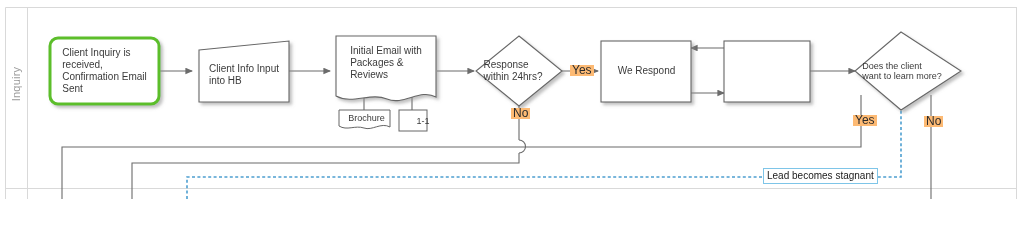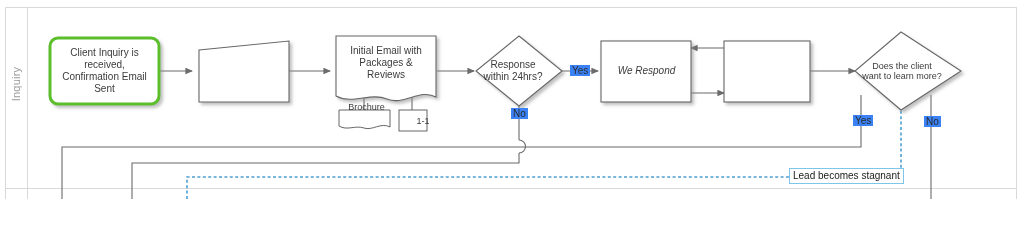--- a/index.html
+++ b/index.html
@@ -23,33 +23,33 @@
     top: 0;
     width: 1024px;
     height: 199px;
     overflow: visible;
   }
   .node-text {
     position: absolute;
     display: flex;
     align-items: center;
     justify-content: center;
-    text-align: center;
+    text-align: left;
     color: #3b3b3b;
     font-size: 10px;
     line-height: 12px;
     pointer-events: none;
     white-space: pre-line;
   }
   .edge-label {
     position: absolute;
     color: #2b2b2b;
-    font-size: 10px;
+    font-size: 12px;
     line-height: 11px;
-    background: #3b82f6;
+    background: #fdba74;
     padding: 0 2px;
     white-space: nowrap;
   }
   .stagnant-label {
     position: absolute;
     font-size: 10px;
     line-height: 12px;
     color: #1a1a1a;
     background: #ffffff;
     border: 1px solid #7ec5e8;
@@ -165,41 +165,43 @@
     </g>
   </svg>
 
   <div class="lane-title" style="left:-16px; top:78px; width:64px; text-align:center; transform:rotate(-90deg);">Inquiry</div>
 
   <div class="node-text" style="left:53px; top:40px; width:103px; height:62px;">Client Inquiry is
 received,
 Confirmation Email
 Sent</div>
 
+  <div class="node-text" style="left:201px; top:50px; width:86px; height:50px;">Client Info Input
+into HB</div>
 
   <div class="node-text" style="left:338px; top:40px; width:96px; height:46px;">Initial Email with
 Packages &amp;
 Reviews</div>
 
-  <div class="node-text small-text" style="left:340px; top:99px; width:53px; height:15px;">Brochure</div>
+  <div class="node-text small-text" style="left:340px; top:110px; width:53px; height:15px;">Brochure</div>
 
   <div class="node-text small-text" style="left:399px; top:111px; width:48px; height:19px;">1-1</div>
 
   <div class="node-text" style="left:477px; top:56px; width:72px; height:30px;">Response
 within 24hrs?</div>
 
-  <div class="node-text" style="left:601px; top:58px; width:91px; height:26px;font-style:italic;">We Respond</div>
+  <div class="node-text" style="left:601px; top:58px; width:91px; height:26px;">We Respond</div>
 
 
   <div class="node-text small-text" style="left:857px; top:56px; width:90px; height:30px;">Does the client
 want to learn more?</div>
 
   <div class="edge-label" style="left:570px; top:65px;">Yes</div>
 
   <div class="edge-label" style="left:511px; top:108px;">No</div>
 
   <div class="edge-label" style="left:853px; top:115px;">Yes</div>
 
   <div class="edge-label" style="left:924px; top:116px;">No</div>
 
-  <div class="stagnant-label" style="left:789px; top:168px;">Lead becomes stagnant</div>
+  <div class="stagnant-label" style="left:763px; top:168px;">Lead becomes stagnant</div>
 
 </div>
 
 </body></html>

